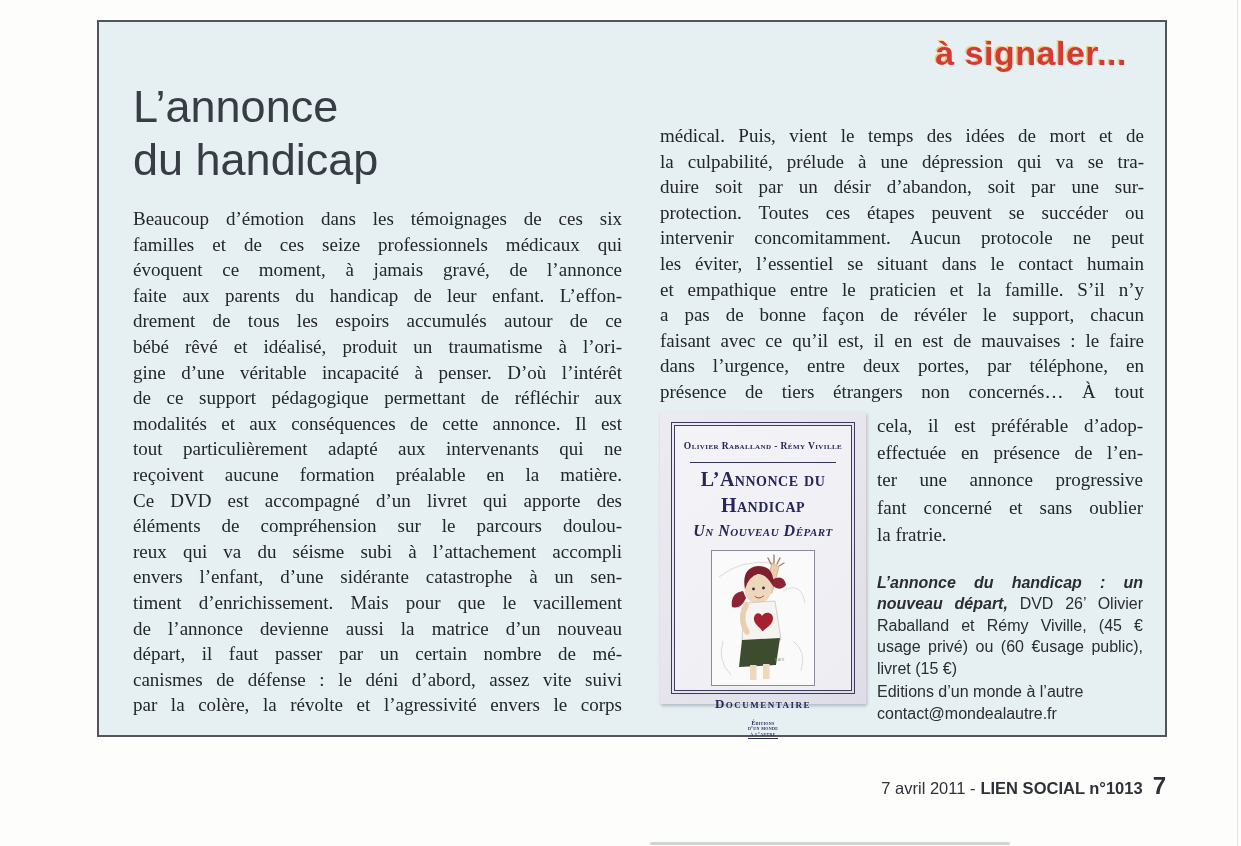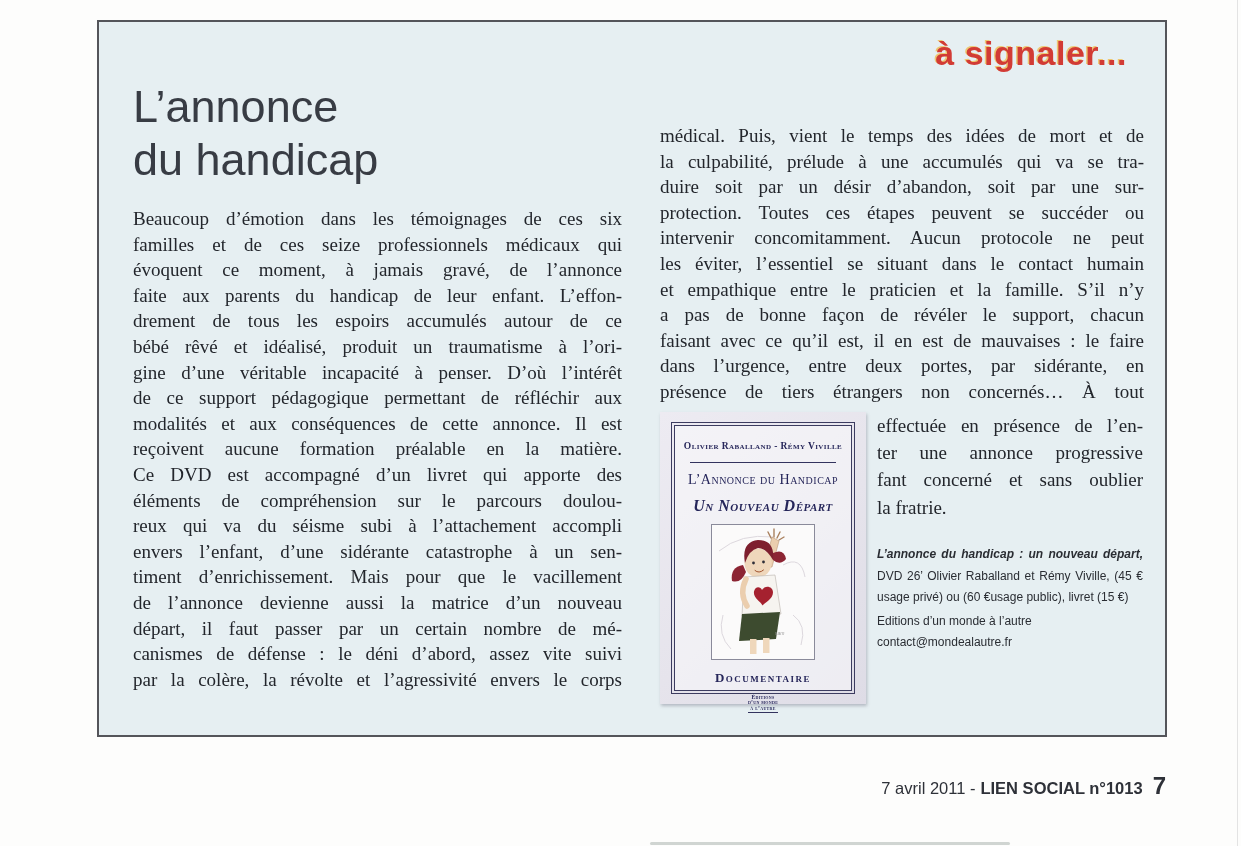--- a/index.html
+++ b/index.html
@@ -47,35 +47,35 @@
   }
   .dvd-frame{
     height:100%;box-sizing:border-box;
     border:1px solid #3c3c60;outline:1px solid #3c3c60;outline-offset:2px;
     background:rgba(250,249,252,0.55);
     text-align:center;padding:8px 5px 4px 5px;
     font-family:"Liberation Serif", serif;color:#26265a;
   }
   .dvd-authors{font-size:9.5px;font-weight:bold;font-variant:small-caps;letter-spacing:0.4px;}
   .dvd-rule{border:0;border-top:1px solid #33335e;margin:3px 10px 4px 10px;}
-  .dvd-title{font-size:14px;font-weight:normal;font-variant:small-caps;letter-spacing:0.5px;}
+  .dvd-title{font-size:20px;font-weight:bold;font-variant:small-caps;letter-spacing:0.5px;}
   .dvd-subtitle{font-size:16px;font-weight:bold;font-style:italic;font-variant:small-caps;letter-spacing:0.5px;}
   .dvd-art{
     width:102px;height:134px;margin:6px auto 5px auto;
     border:1px solid #8a8a9a;background:#fcfbfb;
   }
   .dvd-art svg{display:block;width:100%;height:100%;}
   .dvd-genre{font-size:13px;font-weight:bold;font-variant:small-caps;letter-spacing:1.5px;margin-top:2px;}
   .dvd-publisher{margin-top:3px;display:inline-block;border-bottom:1px solid #33335e;padding-bottom:1px;}
   .dvd-publisher > div{font-size:5.5px;line-height:5.5px;font-variant:small-caps;font-weight:bold;letter-spacing:0.3px;}
   
   .dvd-caption{
     margin-top:23px;
     font-family:"Liberation Sans", sans-serif;
-    font-size:12px;line-height:21.5px;color:#2a2d33;
+    font-size:16px;line-height:21.5px;color:#2a2d33;
   }
   .dvd-caption .cap-par{margin:0 0 2px 0;text-align:justify;}
   .cap-bold{font-weight:bold;font-style:italic;}
   
   .page-footer{
     position:absolute;top:772px;right:75px;
     font-family:"Liberation Sans", sans-serif;
     font-size:16.5px;color:#2e3138;
     display:flex;align-items:baseline;
   }
@@ -105,44 +105,45 @@
   <div class="left-col body-text justify-lines">
       <div>Beaucoup d’émotion dans les témoignages de ces six</div>
       <div>familles et de ces seize professionnels médicaux qui</div>
       <div>évoquent ce moment, à jamais gravé, de l’annonce</div>
       <div>faite aux parents du handicap de leur enfant. L’effon-</div>
       <div>drement de tous les espoirs accumulés autour de ce</div>
       <div>bébé rêvé et idéalisé, produit un traumatisme à l’ori-</div>
       <div>gine d’une véritable incapacité à penser. D’où l’intérêt</div>
       <div>de ce support pédagogique permettant de réfléchir aux</div>
       <div>modalités et aux conséquences de cette annonce. Il est</div>
+      <div>tout particulièrement adapté aux intervenants qui ne</div>
       <div>reçoivent aucune formation préalable en la matière.</div>
       <div>Ce DVD est accompagné d’un livret qui apporte des</div>
       <div>éléments de compréhension sur le parcours doulou-</div>
       <div>reux qui va du séisme subi à l’attachement accompli</div>
       <div>envers l’enfant, d’une sidérante catastrophe à un sen-</div>
       <div>timent d’enrichissement. Mais pour que le vacillement</div>
       <div>de l’annonce devienne aussi la matrice d’un nouveau</div>
       <div>départ, il faut passer par un certain nombre de mé-</div>
       <div>canismes de défense : le déni d’abord, assez vite suivi</div>
       <div>par la colère, la révolte et l’agressivité envers le corps</div>
     </div>
 
   <div class="right-col body-text">
     <div class="justify-lines">
         <div>médical. Puis, vient le temps des idées de mort et de</div>
-        <div>la culpabilité, prélude à une accumulés qui va se tra-</div>
+        <div>la culpabilité, prélude à une dépression qui va se tra-</div>
         <div>duire soit par un désir d’abandon, soit par une sur-</div>
         <div>protection. Toutes ces étapes peuvent se succéder ou</div>
         <div>intervenir concomitamment. Aucun protocole ne peut</div>
         <div>les éviter, l’essentiel se situant dans le contact humain</div>
         <div>et empathique entre le praticien et la famille. S’il n’y</div>
         <div>a pas de bonne façon de révéler le support, chacun</div>
         <div>faisant avec ce qu’il est, il en est de mauvaises : le faire</div>
-        <div>dans l’urgence, entre deux portes, par sidérante, en</div>
+        <div>dans l’urgence, entre deux portes, par téléphone, en</div>
         <div>présence de tiers étrangers non concernés… À tout</div>
       </div>
 
     <div class="media-row">
 
       <div class="dvd-card">
         <div class="dvd-frame">
           <div class="dvd-authors">Olivier Raballand - Rémy Viville</div>
           <hr class="dvd-rule">
           <div class="dvd-title">L’Annonce du Handicap</div>
@@ -173,20 +174,21 @@
           <div>
             <span class="dvd-publisher"><div>Éditions</div><div>d’un monde</div><div>à l’autre</div></span>
           </div>
         </div>
       </div>
 
       <div class="wrap-gap"></div>
 
       <div class="wrap-col">
         <div class="justify-lines wrap-lines">
+            <div>cela, il est préférable d’adop-</div>
             <div>effectuée en présence de l’en-</div>
             <div>ter une annonce progressive</div>
             <div>fant concerné et sans oublier</div>
             <div>la fratrie.</div>
           </div>
 
         <div class="dvd-caption">
           <p class="cap-par"><span class="cap-bold">L’annonce du handicap : un nouveau départ,</span><span> DVD 26’ Olivier Raballand et Rémy Viville, (45 € usage privé) ou (60 €usage public), livret (15 €)</span></p>
           <div>Editions d’un monde à l’autre</div>
           <div>contact@mondealautre.fr</div>

